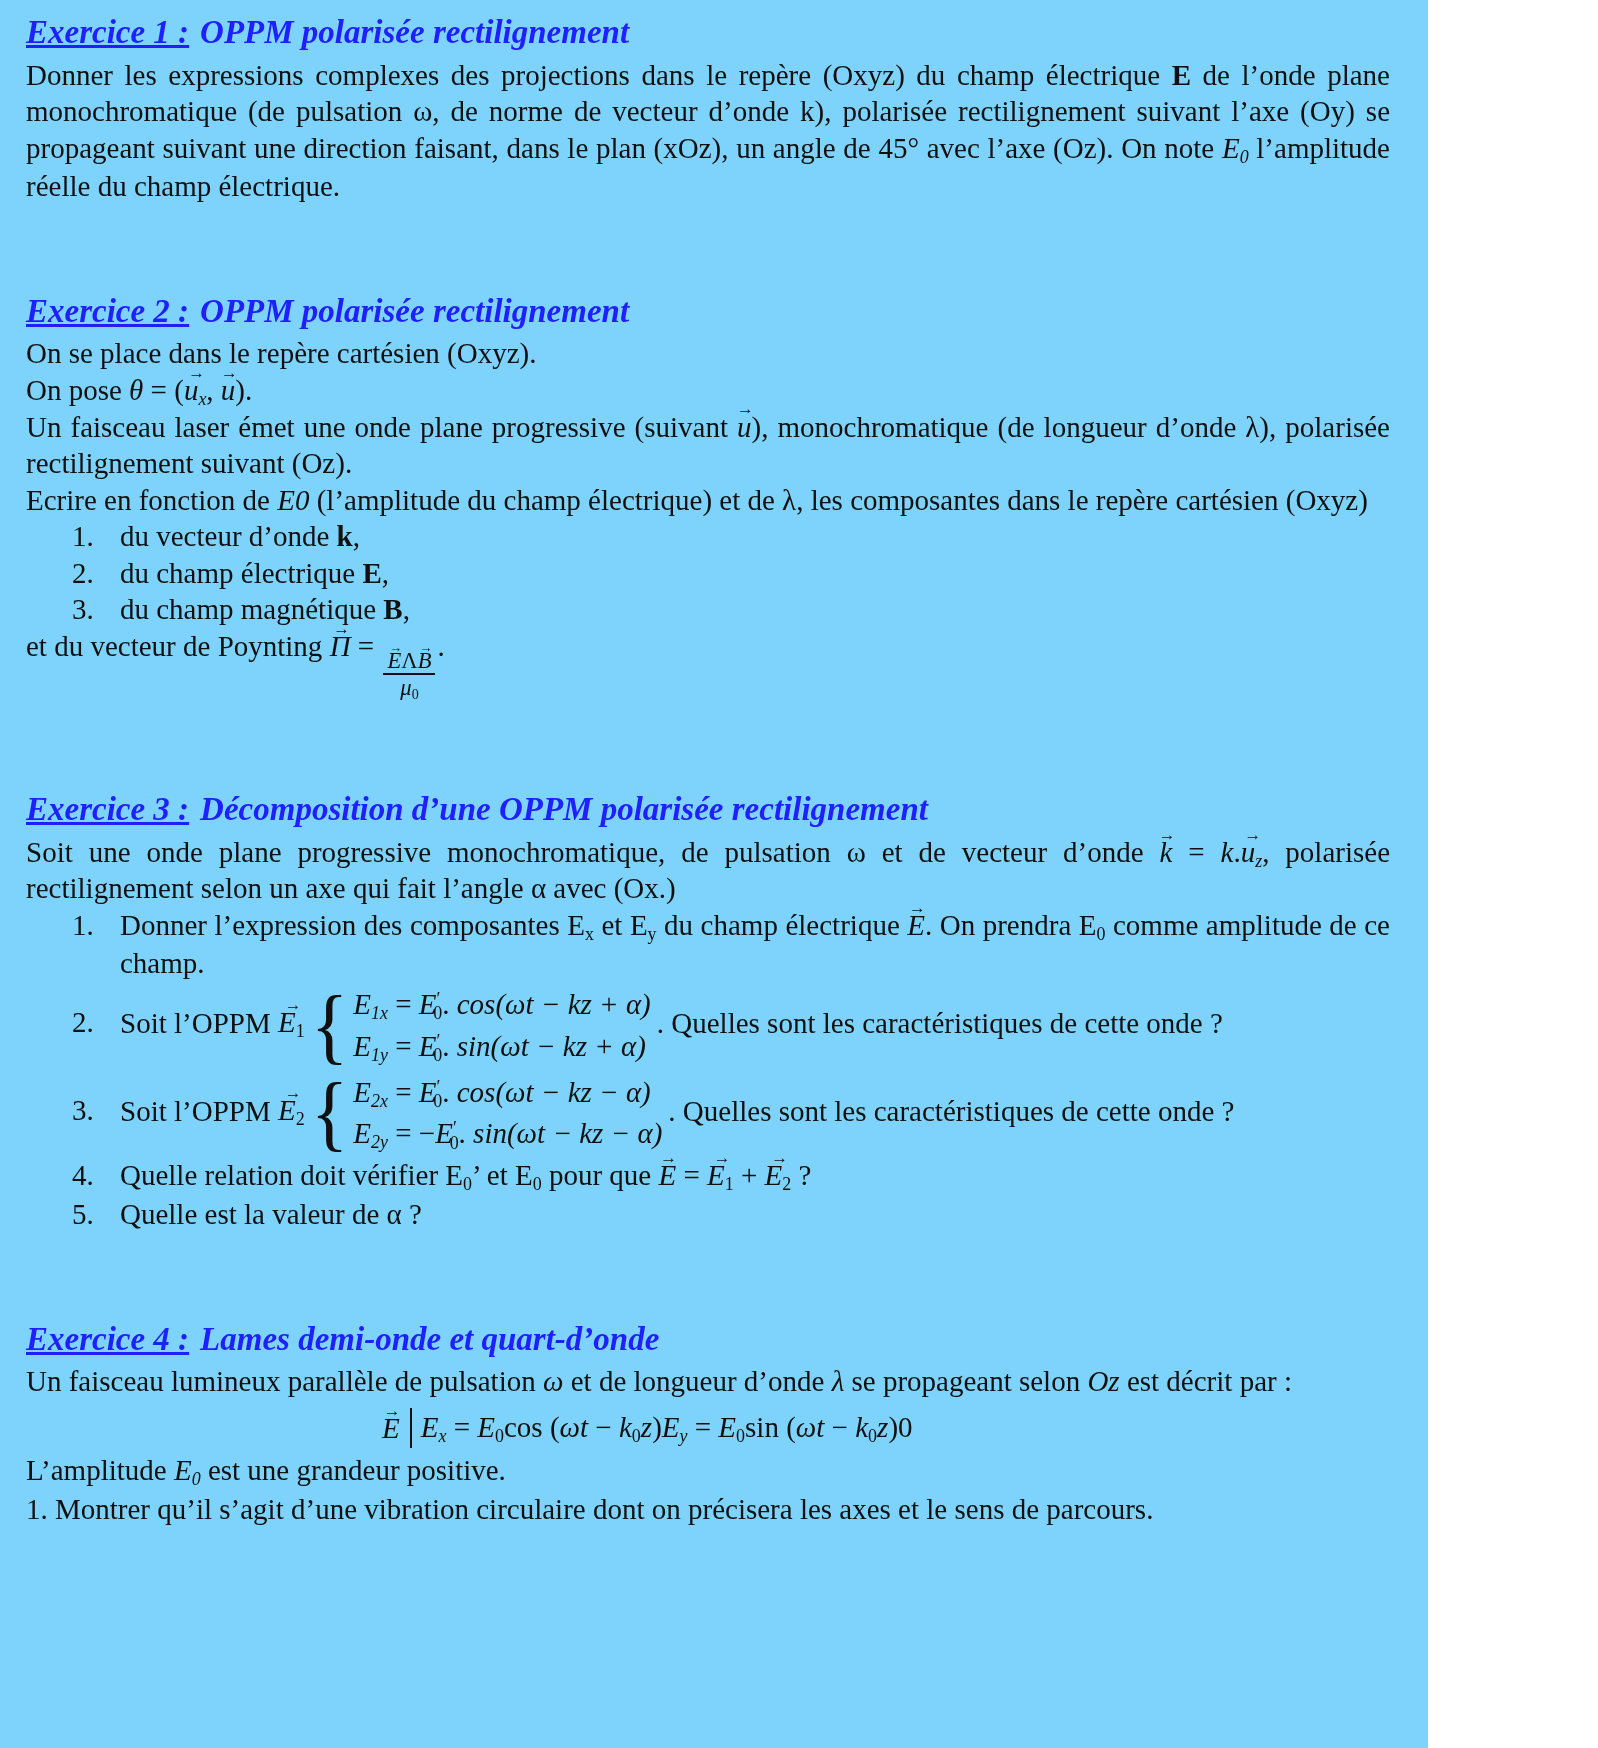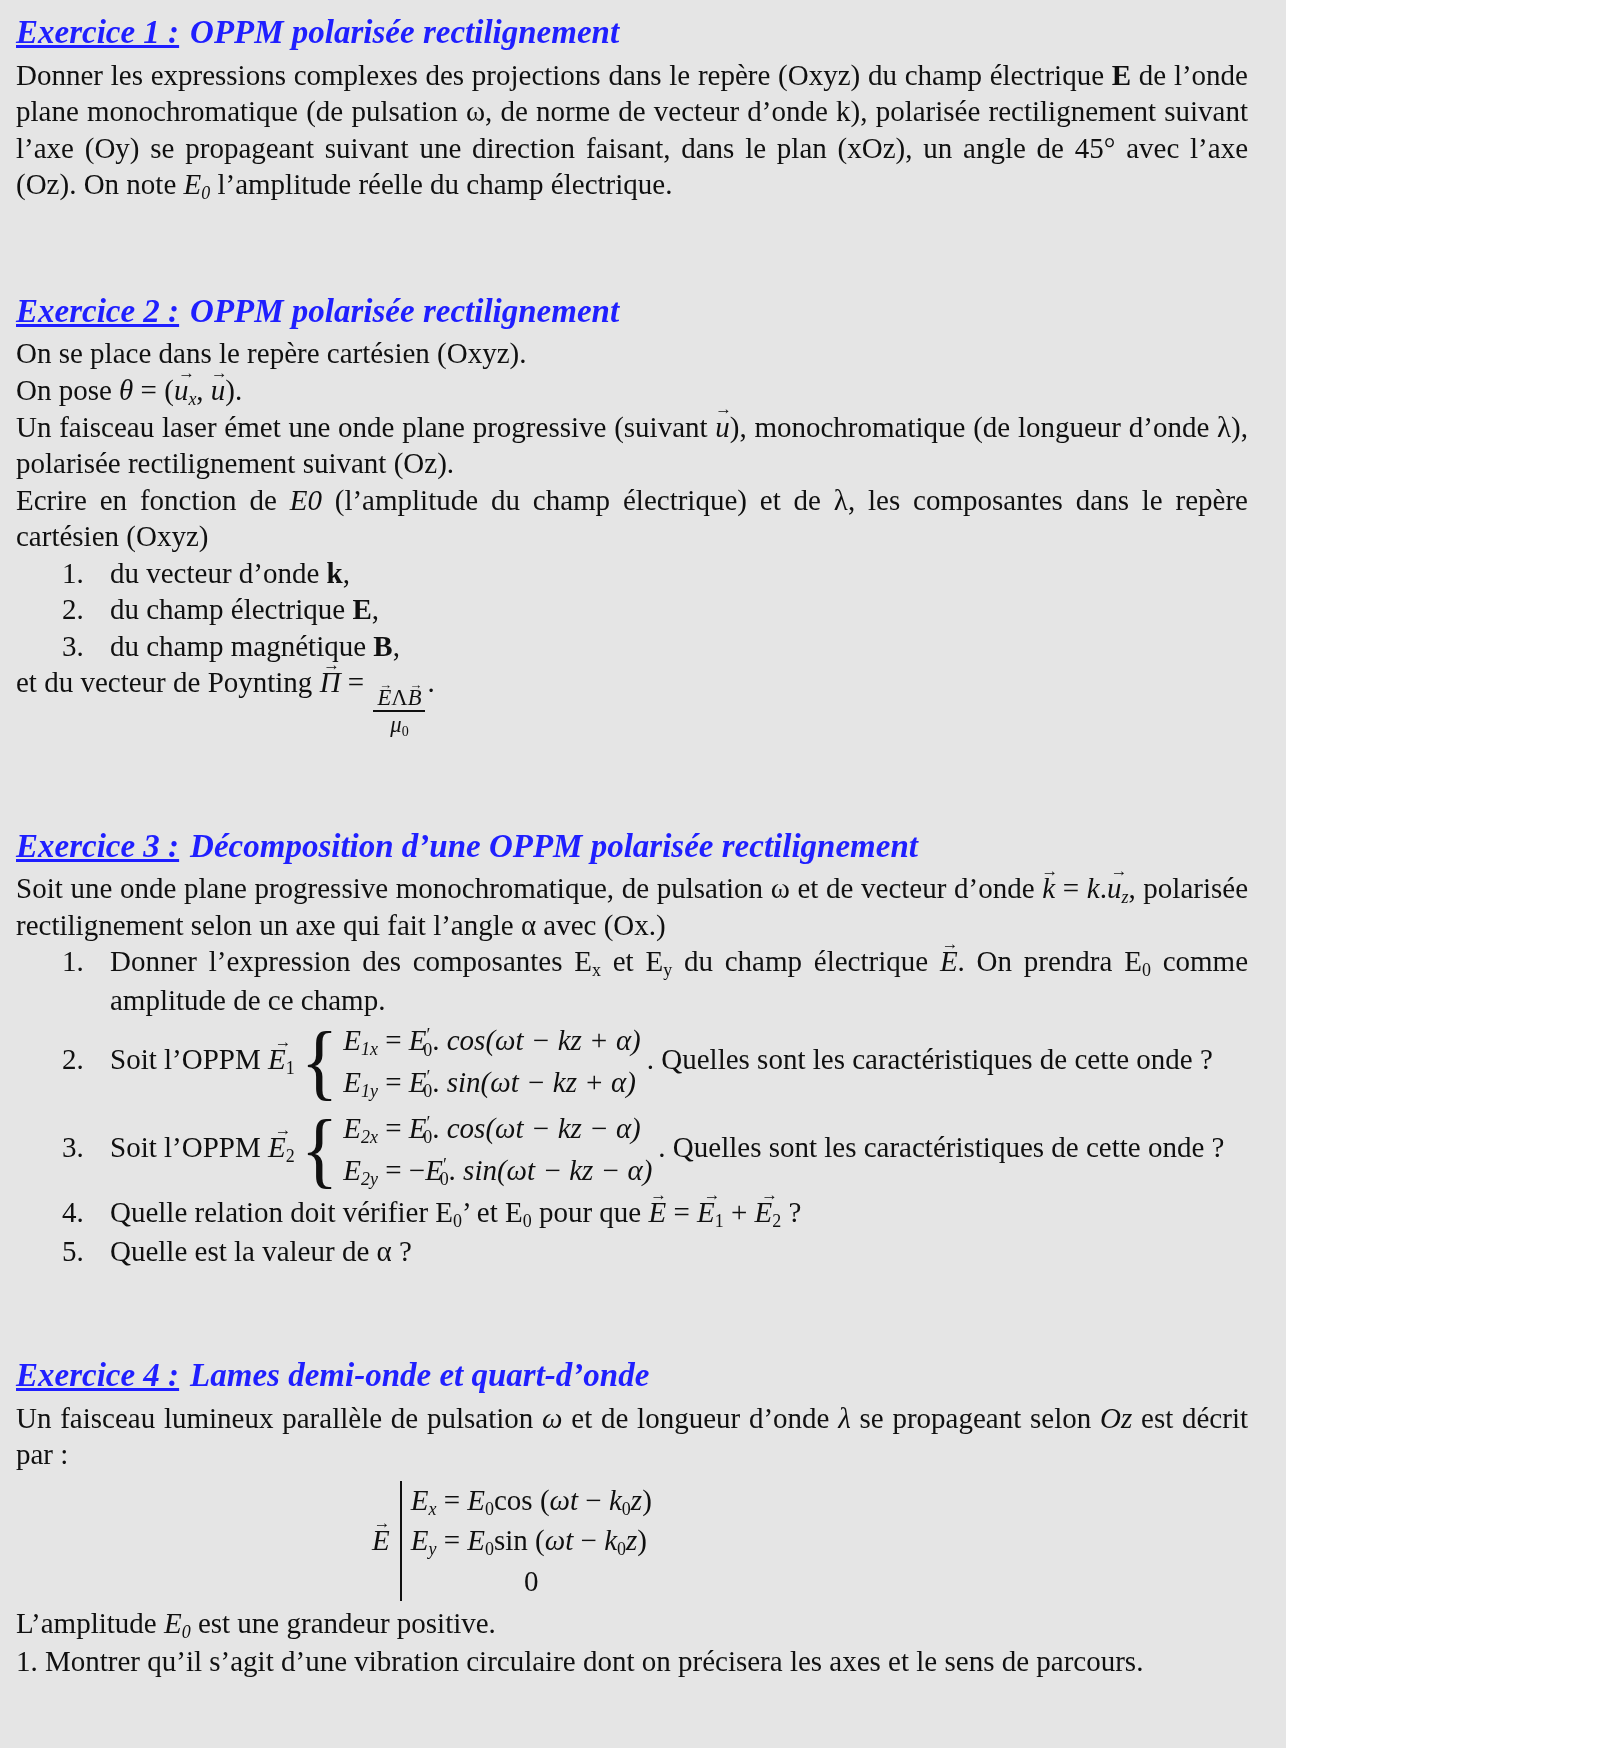--- a/index.html
+++ b/index.html
@@ -1,18 +1,18 @@
 <!DOCTYPE html>
 <html style="--accent: #1f1fff; --ink: #101010;"><head>
 <meta charset="utf-8">
 <style>
   :root{ --accent:#1f1fff; --ink:#101010; }
   html,body{ margin:0; padding:0; background:#ffffff; }
   body{ font-family:"Liberation Serif", serif; color:var(--ink); font-size:29px; line-height:1.26; }
-  .page{ width:1286px; min-height:1748px; box-sizing:border-box; background:#e5e5e5; padding:12px 38px 30px 16px; overflow:hidden; }
+  .page{ width:1428px; min-height:1748px; box-sizing:border-box; background:#7dd3fc; padding:12px 38px 30px 26px; overflow:hidden; }
 
   section.exercise{ margin-top:86px; }
   section.exercise:first-child{ margin-top:0; }
 
   .ex-heading{ font-size:33px; font-weight:bold; font-style:italic; color:var(--accent); margin-bottom:3px; }
   .ex-label{ text-decoration:underline; }
   .ex-title{ margin-left:11px; }
 
   .p{ text-align:justify; margin:0; }
 
@@ -36,21 +36,21 @@
   .fr-n{ display:block; padding:0 4px; border-bottom:2px solid currentColor; }
   .fr-d{ display:block; padding:0 4px; }
 
   .cases{ display:inline-flex; align-items:center; vertical-align:middle; margin:2px 6px; }
   .brace{ font-size:2.7em; font-weight:400; line-height:0.9; margin-right:5px; transform:scaleY(1.08); }
   .case-rows{ display:inline-flex; flex-direction:column; }
   .case-row{ white-space:nowrap; line-height:1.38; }
 
   .equation{ display:flex; align-items:center; margin:8px 0 4px 0; padding-left:356px; }
   .eq-lhs{ margin-right:10px; }
-  .eq-rows{ display:flex; flex-direction:column; border-left:2.5px solid var(--ink); padding-left:9px; }
+  .eq-rows{ display:flex; flex-direction:row; border-left:2.5px solid var(--ink); padding-left:9px; }
   .eq-row{ line-height:1.32; white-space:nowrap; }
   .eq-row.center{ text-align:center; }
   .eq-side{ margin-left:118px; white-space:nowrap; }
 </style>
 </head>
 <body>
 
 <div class="page" id="doc">
     <section class="exercise">
       <div class="ex-heading"><span class="ex-label">Exercice 1 :</span><span class="ex-title">OPPM polarisée rectilignement</span></div>

